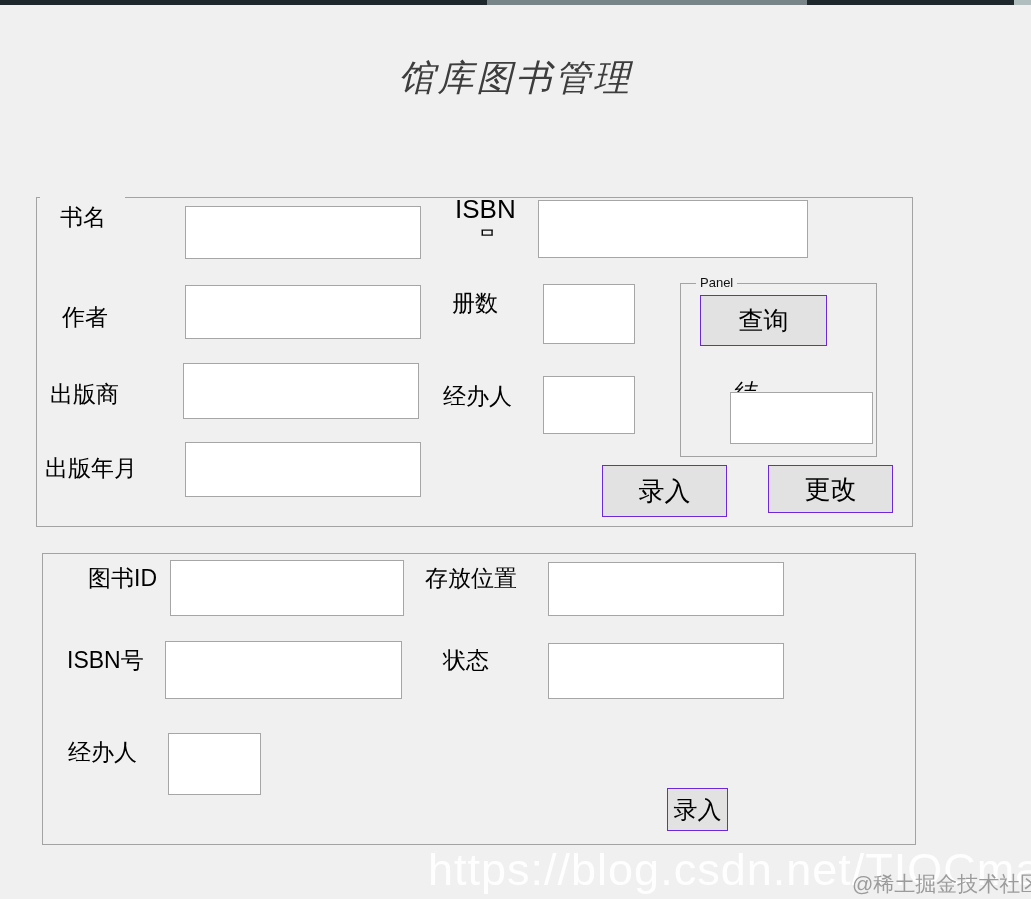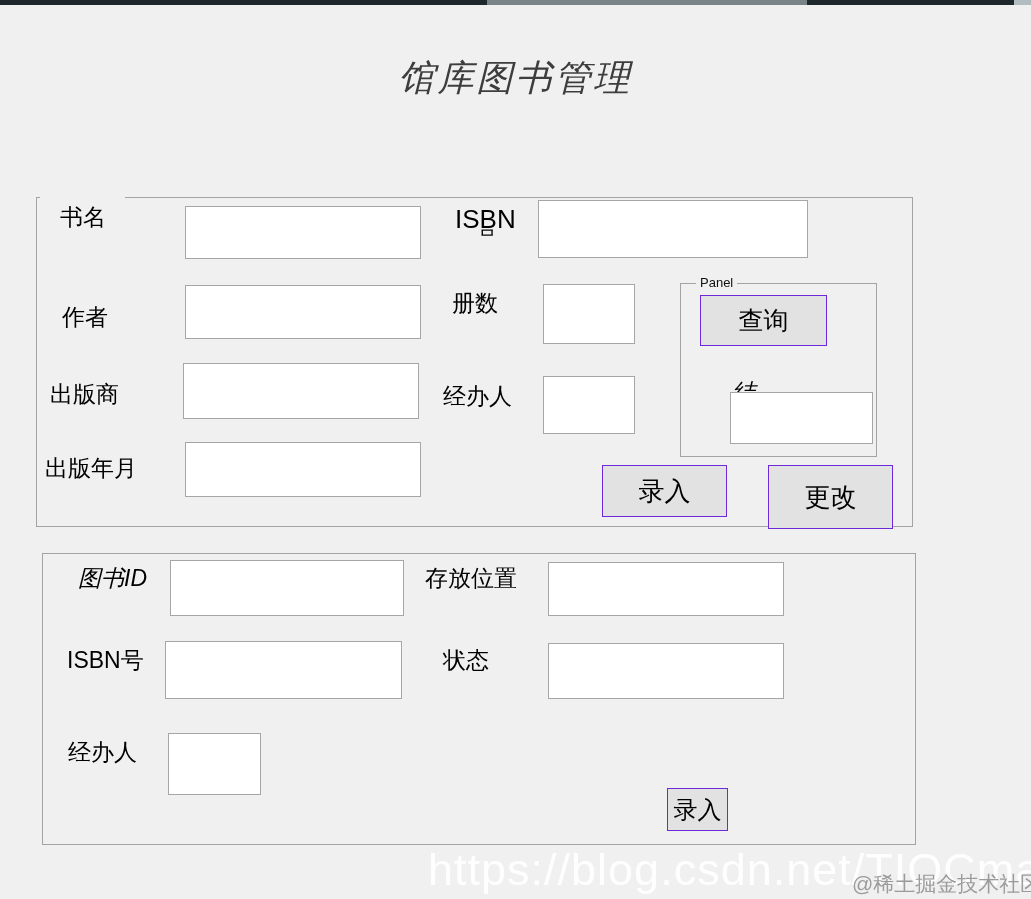--- a/index.html
+++ b/index.html
@@ -45,40 +45,40 @@
     box-sizing:border-box;font:20px "Liberation Sans",sans-serif;padding:2px 5px;outline:none;
   }
   .btn{
     position:absolute;background:#e2e2e2;border:1px solid #6d28d9;
     box-sizing:border-box;display:flex;align-items:center;justify-content:center;
     font:25px "Liberation Sans",sans-serif;color:#000;padding:0;
   }
   
   .lbl-bookname{left:60px;top:202px;}
   .edit-bookname{left:185px;top:206px;width:236px;height:53px;}
-  .lbl-isbn1{left:455px;top:204px;font-size:26px;}
+  .lbl-isbn1{left:455px;top:194px;font-size:26px;}
   .lbl-isbn1-clip{left:477px;top:228px;height:9px;overflow:hidden;font-size:21px;line-height:22px;}
   .edit-isbn1{left:538px;top:200px;width:270px;height:58px;}
   .lbl-author{left:62px;top:269px;margin-top:33px;}
   .edit-author{left:185px;top:285px;width:236px;height:54px;}
   .lbl-copies{left:452px;top:288px;}
   .edit-copies{left:543px;top:284px;width:92px;height:60px;}
   .lbl-publisher{left:50px;top:379px;}
   .edit-publisher{left:183px;top:363px;width:236px;height:56px;}
   .lbl-handler1{left:443px;top:381px;}
   .edit-handler1{left:543px;top:376px;width:92px;height:58px;}
   .lbl-pubdate{left:45px;top:453px;}
   .edit-pubdate{left:185px;top:442px;width:236px;height:55px;}
   .btn-query{left:700px;top:295px;width:127px;height:51px;}
   .lbl-result{left:732px;top:372px;width:26px;line-height:41px;word-break:break-all;white-space:normal;font-style:italic;}
   .edit-result{left:730px;top:392px;width:143px;height:52px;}
   .btn-enter1{left:602px;top:465px;width:125px;height:52px;font-size:26px;}
-  .btn-change{left:768px;top:465px;width:125px;height:64px;font-size:26px;}
+  .btn-change{left:768px;top:465px;width:125px;height:48px;font-size:26px;}
   
-  .lbl-bookid{left:78px;top:563px;font-style:italic;}
+  .lbl-bookid{left:88px;top:563px;}
   .edit-bookid{left:170px;top:560px;width:234px;height:56px;}
   .lbl-location{left:425px;top:563px;}
   .edit-location{left:548px;top:562px;width:236px;height:54px;}
   .lbl-isbn2{left:67px;top:645px;}
   .edit-isbn2{left:165px;top:641px;width:237px;height:58px;}
   .lbl-status{left:443px;top:645px;}
   .edit-status{left:548px;top:643px;width:236px;height:56px;}
   .lbl-handler2{left:68px;top:737px;}
   .edit-handler2{left:168px;top:733px;width:93px;height:62px;}
   .btn-enter2{left:667px;top:788px;width:61px;height:43px;font-size:24px;}

